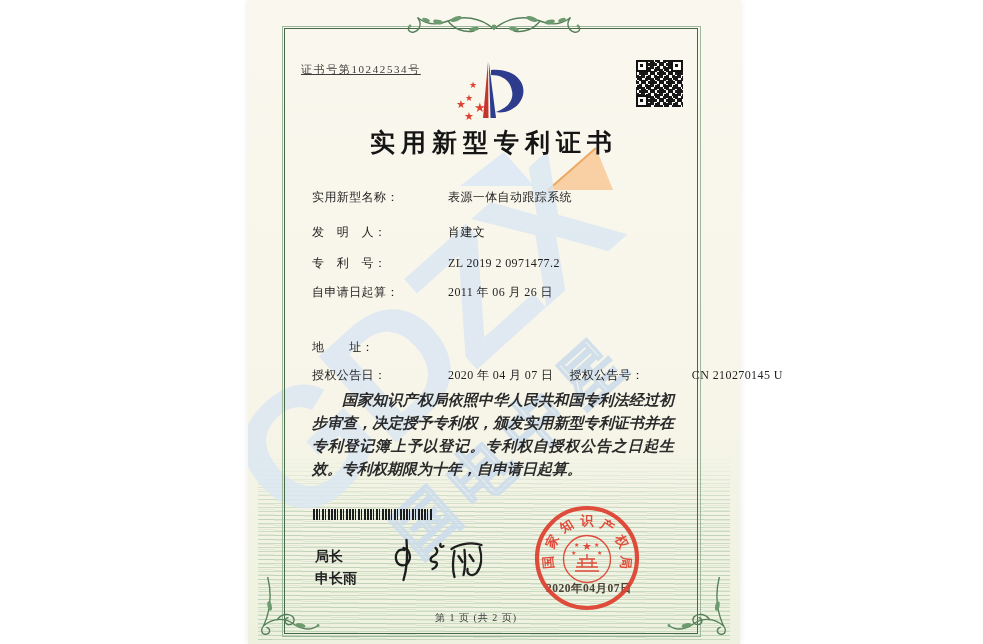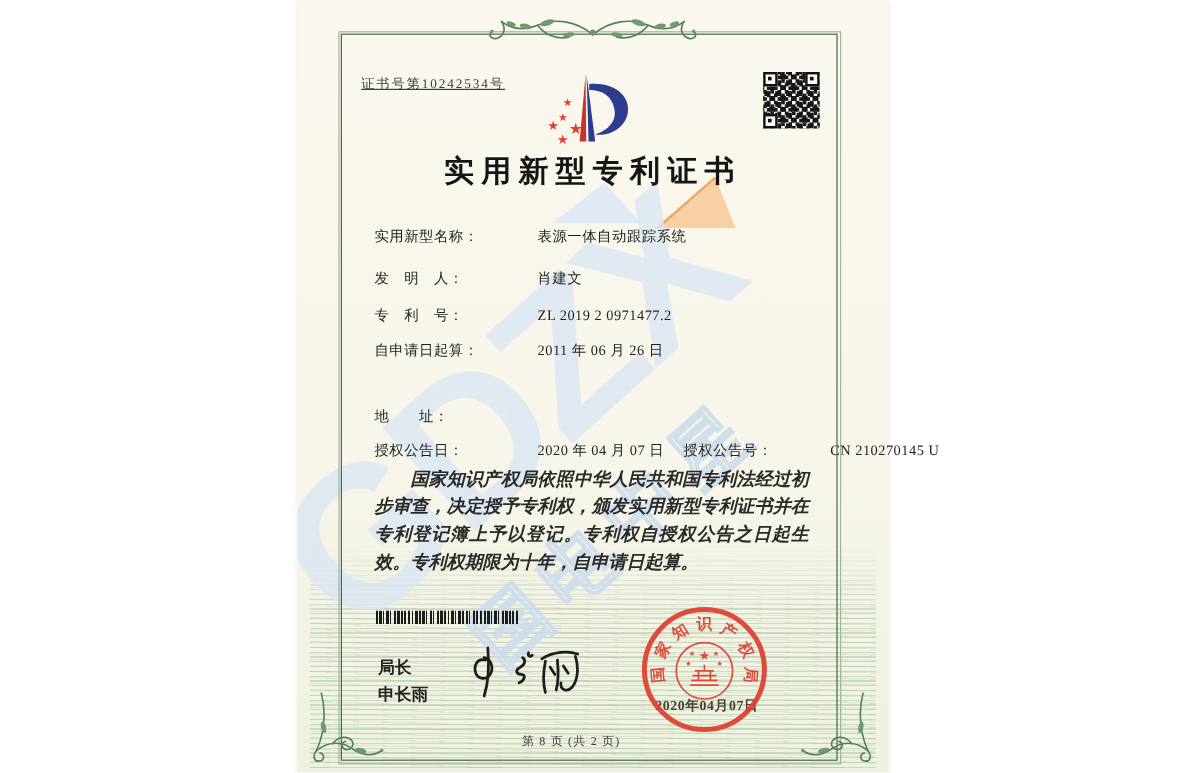--- a/index.html
+++ b/index.html
@@ -212,15 +212,15 @@
       <g>
         <text class="emb-star" x="50" y="49" font-size="11">★</text>
         <text class="emb-star" x="42" y="46" font-size="6">★</text>
         <text class="emb-star" x="62" y="46" font-size="6">★</text>
         <text class="emb-star" x="39" y="54" font-size="6">★</text>
         <text class="emb-star" x="65" y="54" font-size="6">★</text>
         <path class="seal-ink" stroke-width="1.4" d="M47,58 h16 M45,62 h20 M44,66 h22 M50,58 v8 M60,58 v8 M43,70 h24 M55,53 v5"></path>
       </g>
     </svg>
 
-    <div class="footer">第 8 页 (共 2 页)</div>
+    <div class="footer">第 1 页 (共 2 页)</div>
   </div>
 </div>
 
 </body></html>

